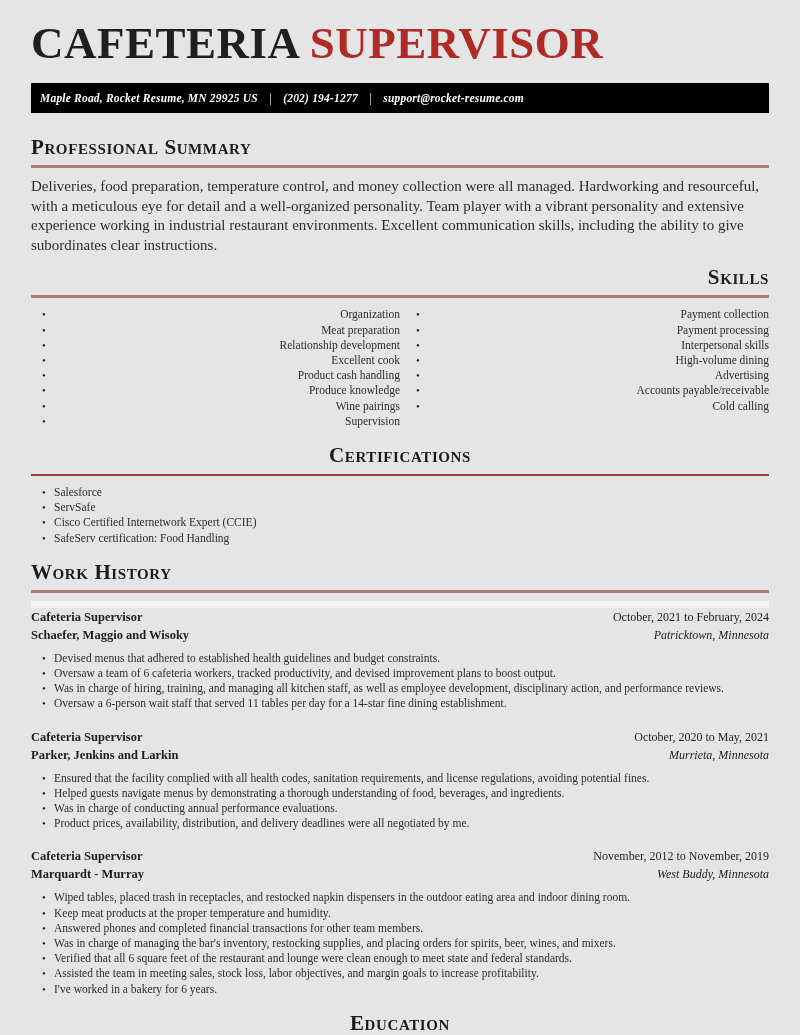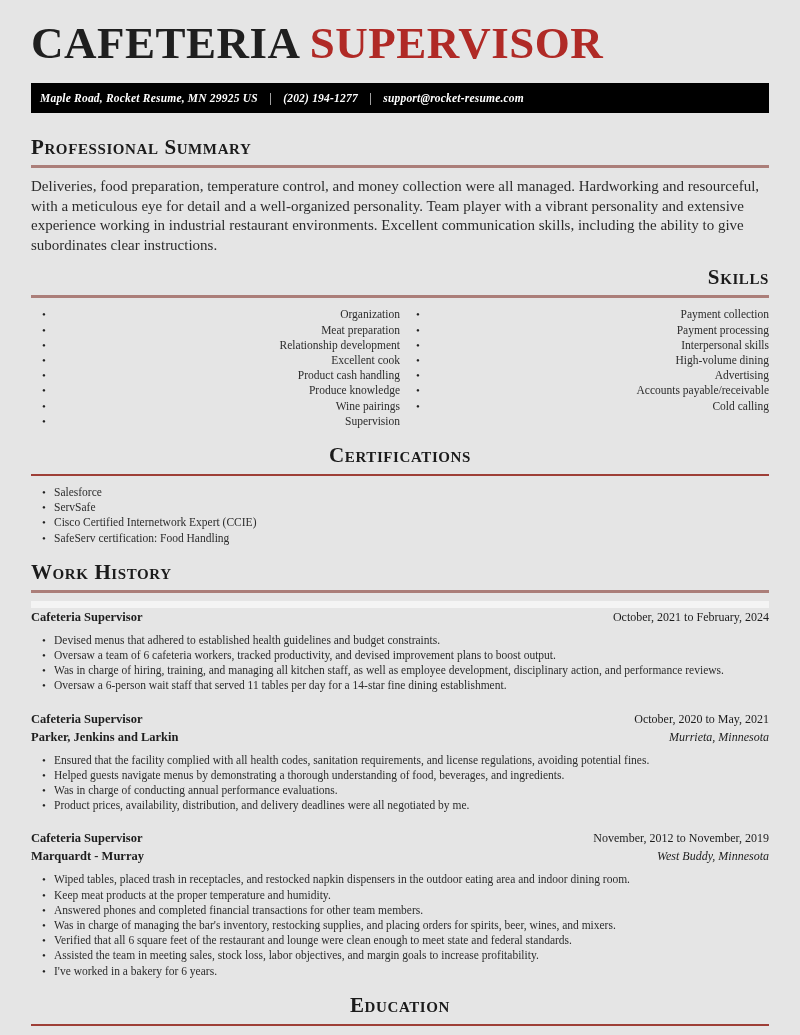--- a/index.html
+++ b/index.html
@@ -159,20 +159,24 @@
 
     <section class="sec-work">
       <h2 class="sec-heading">Work History</h2>
 
       <div class="job">
         <div class="band"></div>
         <div class="job-row">
           <span class="job-title">Cafeteria Supervisor</span>
           <span class="job-dates">October, 2021 to February, 2024</span>
         </div>
+        <div class="job-row">
+          <span class="job-company">Schaefer, Maggio and Wisoky</span>
+          <span class="job-location">Patricktown, Minnesota</span>
+        </div>
         <ul class="dotlist">
           <li>Devised menus that adhered to established health guidelines and budget constraints.</li>
           <li>Oversaw a team of 6 cafeteria workers, tracked productivity, and devised improvement plans to boost output.</li>
           <li>Was in charge of hiring, training, and managing all kitchen staff, as well as employee development, disciplinary action, and performance reviews.</li>
           <li>Oversaw a 6-person wait staff that served 11 tables per day for a 14-star fine dining establishment.</li>
         </ul>
       </div>
 
       <div class="job">
         <div class="job-row">

